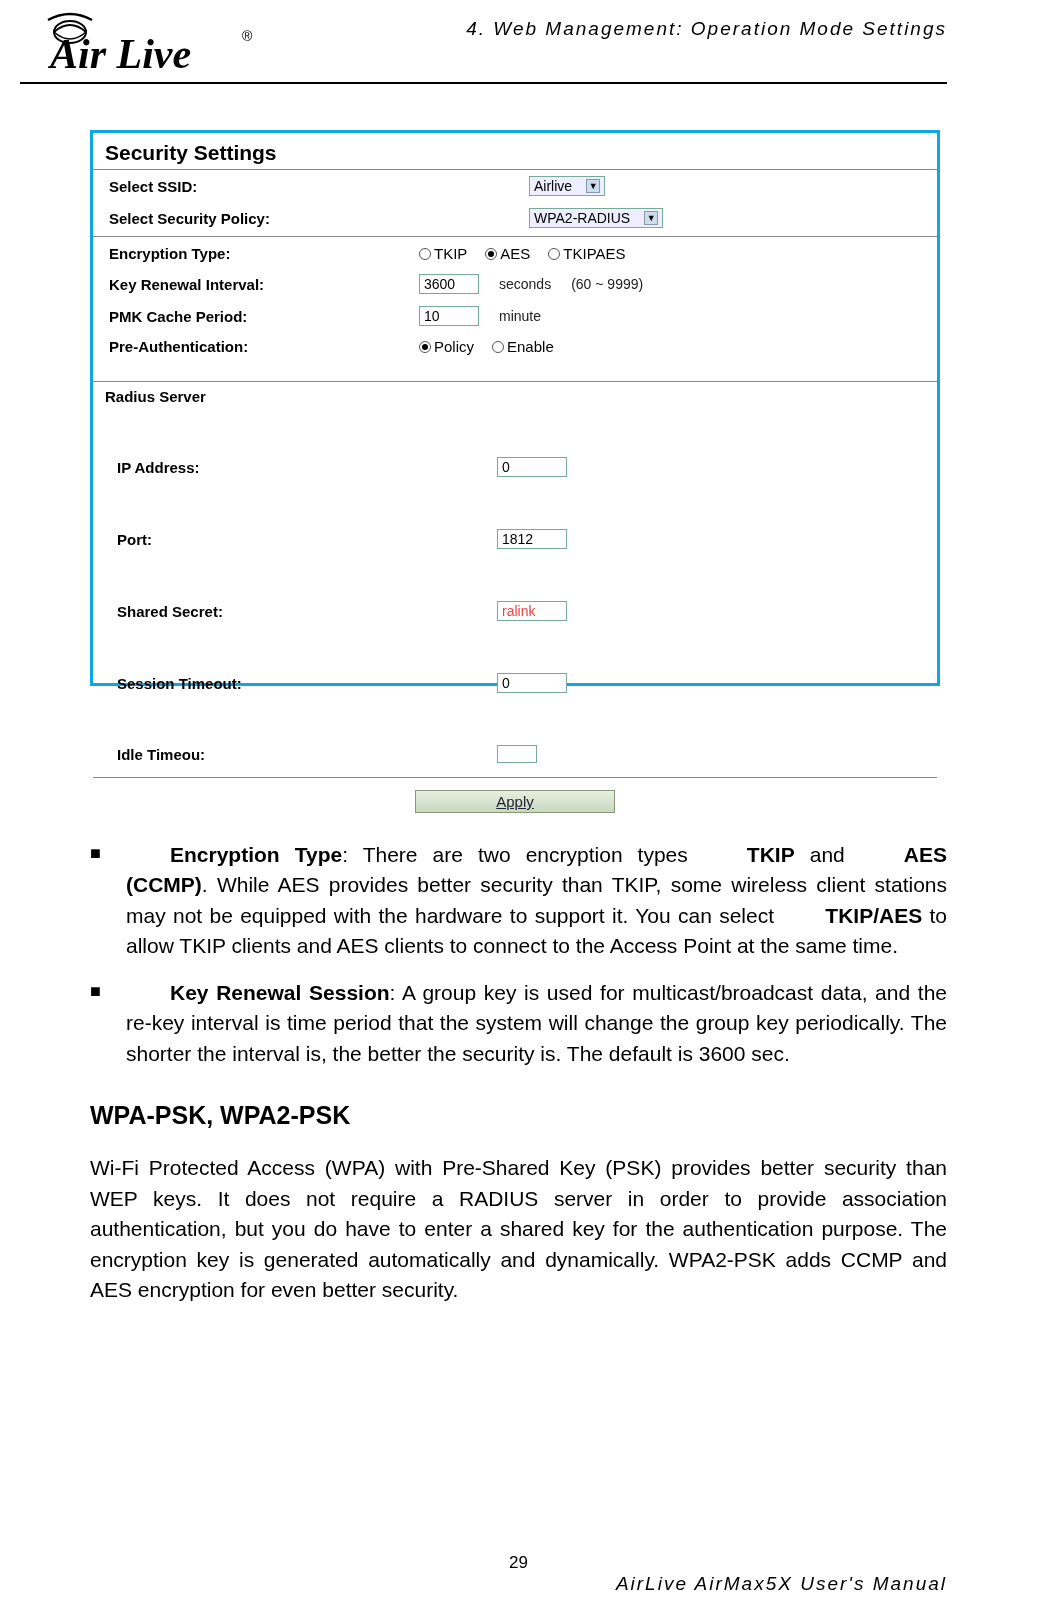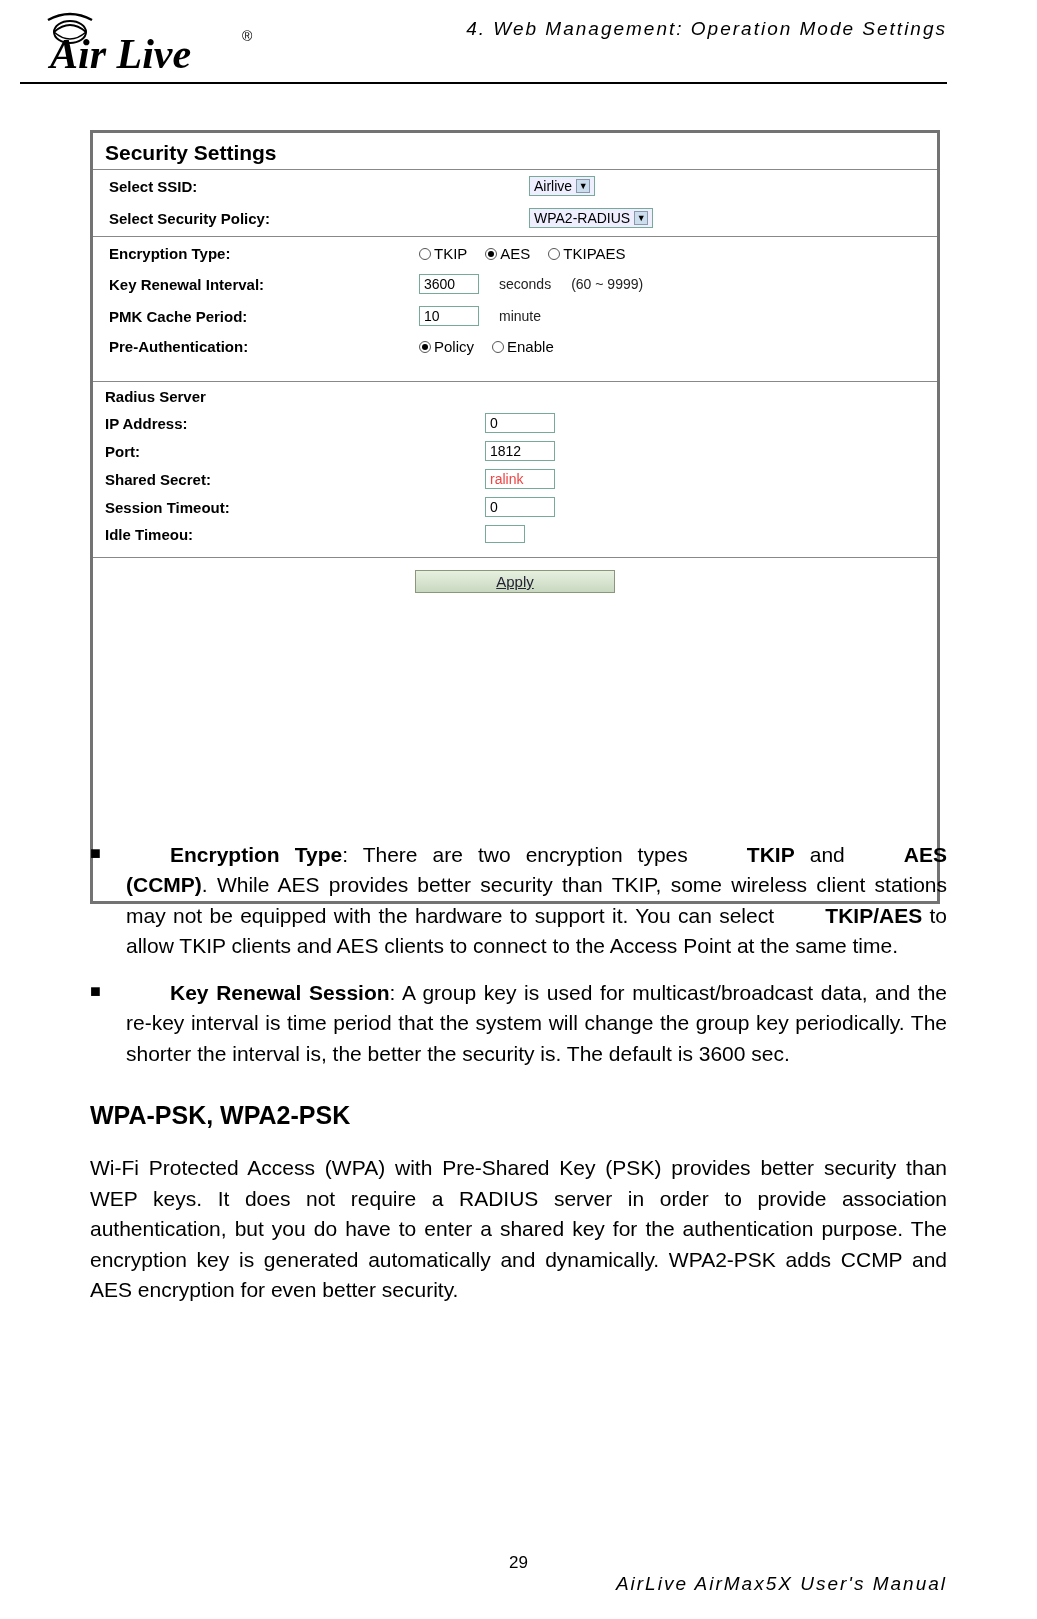--- a/index.html
+++ b/index.html
@@ -47,22 +47,22 @@
       top: 82px;
       left: 20px;
       right: 90px;
       border-top: 2px solid #000;
     }
     .screenshot-frame {
       position: absolute;
       top: 130px;
       left: 90px;
       width: 850px;
-      height: 774px;
-      border: 3px solid #737373;
+      height: 556px;
+      border: 3px solid #0ea5e9;
       background: #fff;
     }
     .ss-title {
       font-family: Verdana, Arial, sans-serif;
       font-weight: bold;
       font-size: 21px;
       padding: 8px 12px 4px;
       border-bottom: 1px solid #888;
     }
     .ss-row {
@@ -75,26 +75,26 @@
     .ss-label {
       width: 300px;
       font-weight: bold;
     }
     .ss-label-narrow {
       width: 380px;
       font-weight: bold;
       font-family: Verdana, Arial, sans-serif;
       font-size: 15px;
     }
-    .ss-row-radius { padding: 4px 12px; display:flex; align-items:center;}
+    .ss-row-radius { padding: 4px 24px; display:flex; align-items:center;margin-top:44px;}
     .ss-divider { border-top: 1px solid #888; margin: 2px 0; }
     .fake-select {
       border: 1px solid #7a9; background: #eef;
       padding: 1px 4px; font-size: 14px;
-      display: inline-flex; align-items: center; gap: 4px;
+      display: inline-flex; align-items: center; gap: 14px;
       font-family: Arial;
     }
     .fake-select .chev {
       background: #cde; border: 1px solid #89a;
       width: 14px; height: 14px; display: inline-flex;
       align-items: center; justify-content: center; font-size: 9px;
     }
     .fake-input {
       border: 1px solid #7a9; background: #fff;
       padding: 1px 4px; font-size: 14px; width: 60px;

